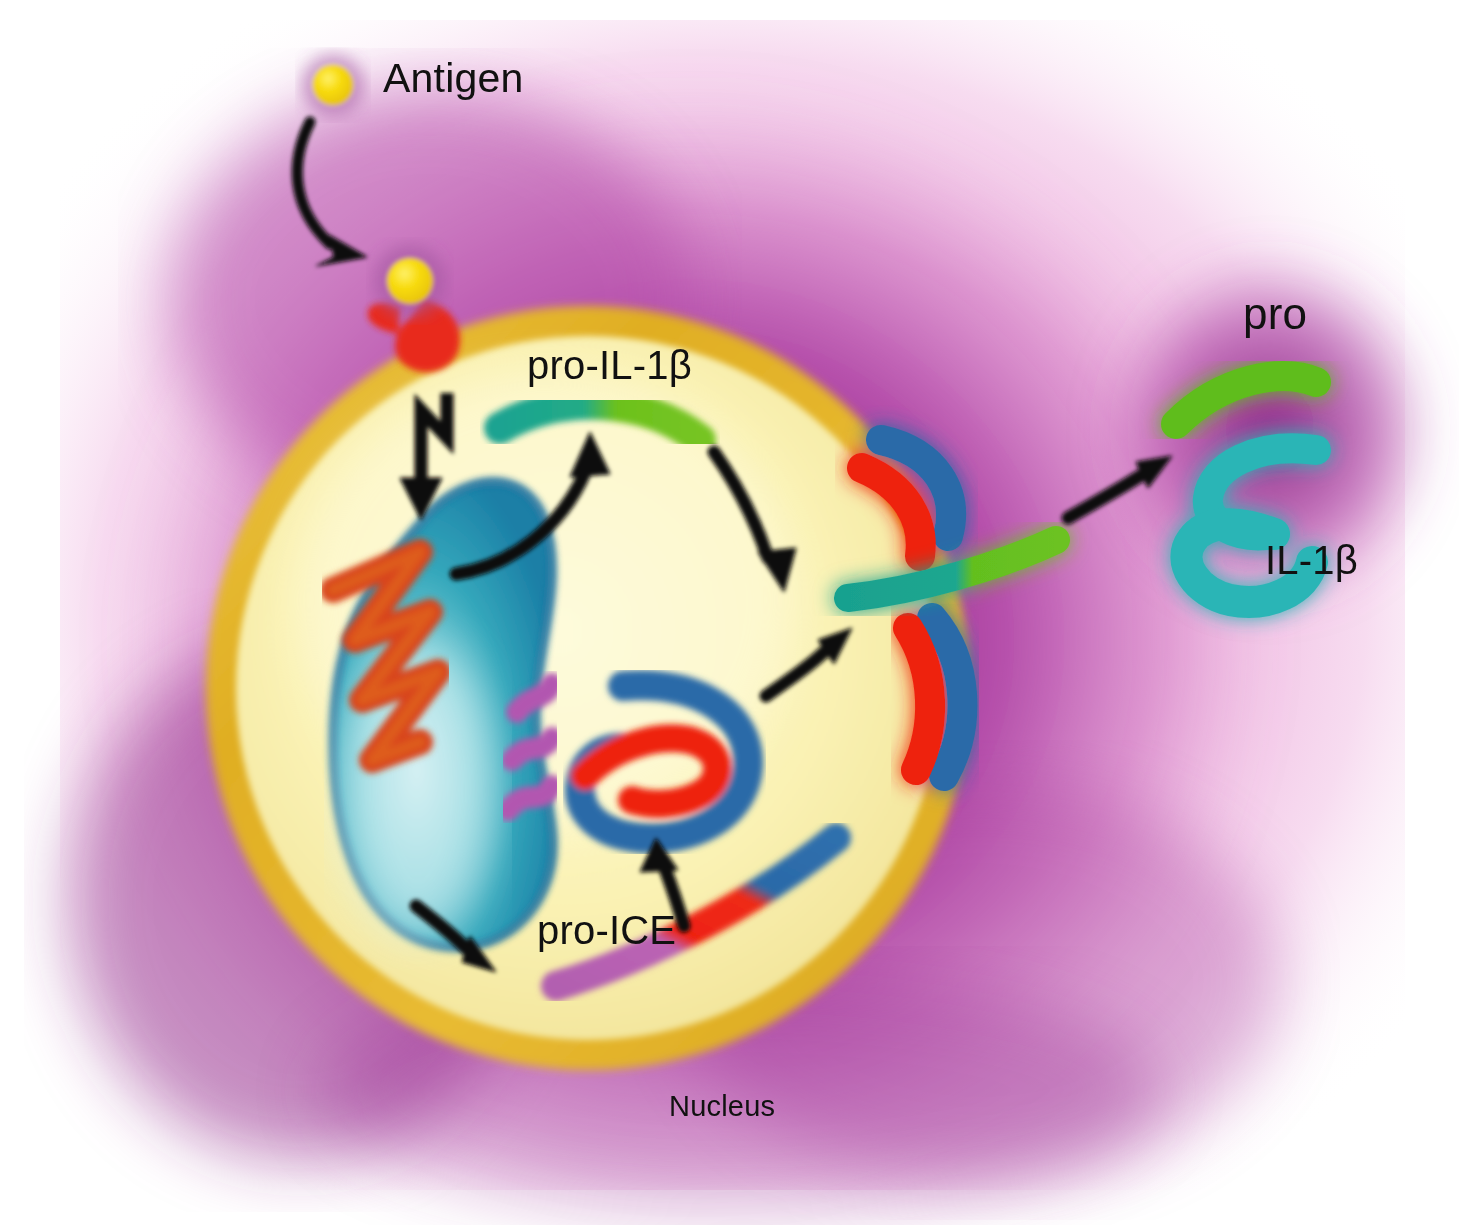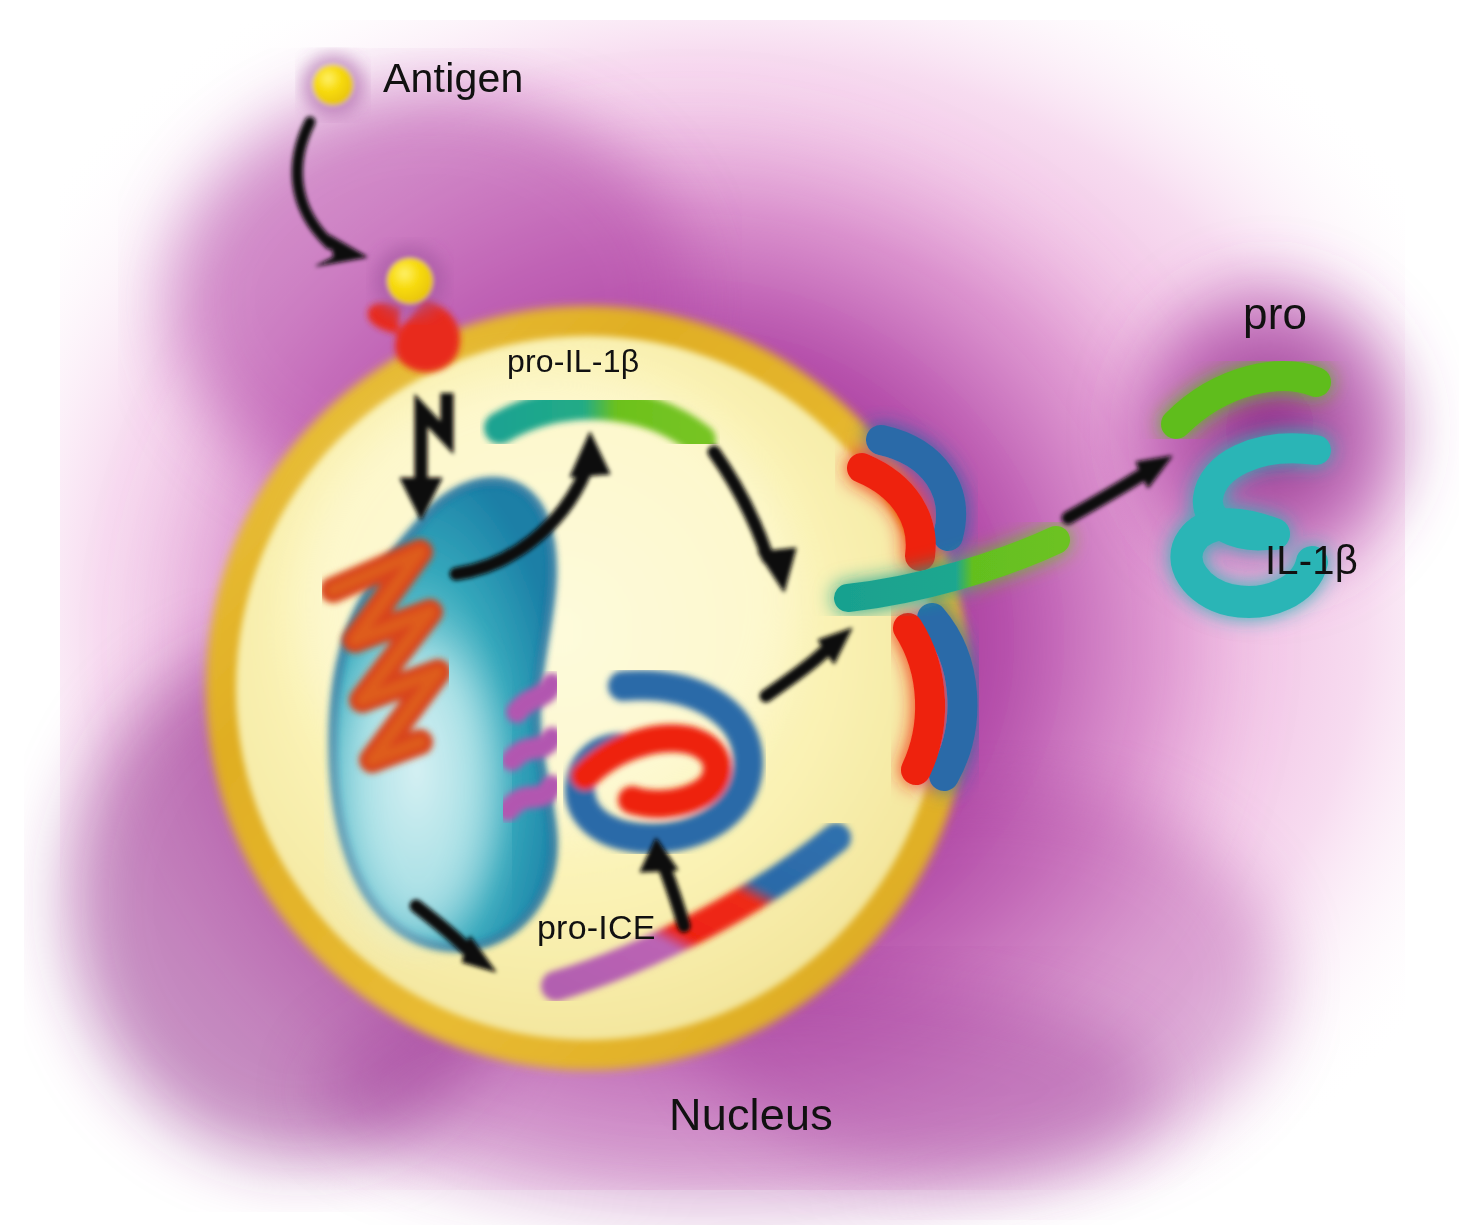--- a/index.html
+++ b/index.html
@@ -31,23 +31,23 @@
     position: absolute;
     color: #111111;
     font-family: "Liberation Sans", sans-serif;
     font-weight: 400;
     white-space: nowrap;
     letter-spacing: 0.2px;
     line-height: 1;
     user-select: none;
   }
   #label-antigen  { left: 383px; top: 58px;   font-size: 41px; text-align: right; }
-  #label-proil1b  { left: 507px; top: 345px;  font-size: 32px; }
-  #label-proice   { left: 537px; top: 910px;  font-size: 34px; }
-  #label-nucleus  { left: 669px; top: 1092px; font-size: 45px; }
+  #label-proil1b  { left: 527px; top: 345px;  font-size: 40px; }
+  #label-proice   { left: 537px; top: 910px;  font-size: 40px; }
+  #label-nucleus  { left: 669px; top: 1092px; font-size: 29px; }
   #label-pro      { left: 1243px; top: 292px; font-size: 44px; }
   #label-il1b     { left: 1249px; top: 540px; font-size: 40px; margin-left: 16px; }
 </style>
 </head>
 <body>
 
 <div id="stage">
 
   <svg class="layer" viewBox="0 0 1459 1225" preserveAspectRatio="none">
     <defs>

